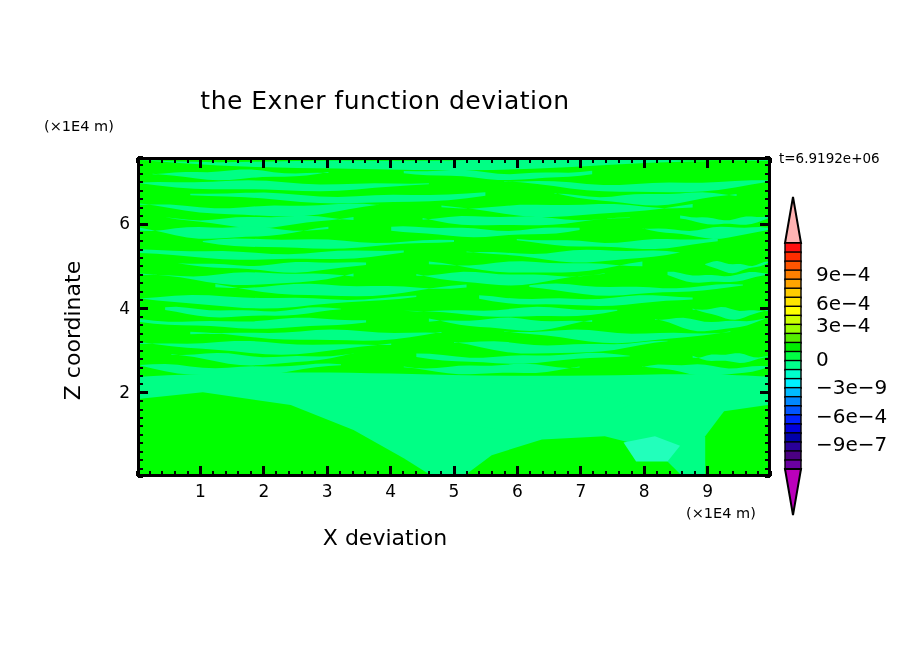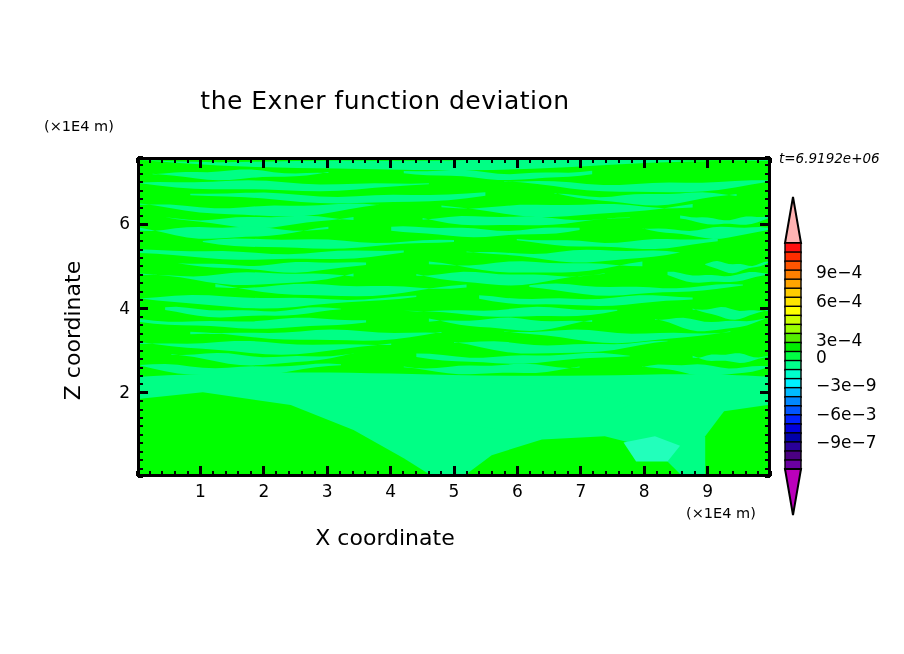--- a/index.html
+++ b/index.html
@@ -15,21 +15,21 @@
   #plot-title{
     left:0;top:86px;width:770px;text-align:center;
     font-size:25px;letter-spacing:0.5px;white-space:nowrap;
   }
 
   
   #y-unit-label{left:44px;top:118px;font-size:14.5px;white-space:nowrap;}
   #x-unit-label{left:686px;top:505px;font-size:14.5px;white-space:nowrap;}
 
   
-  #timestamp{left:779px;top:150px;font-size:13.5px;white-space:nowrap;font-style:italic;}
+  #timestamp{left:779px;top:150px;font-size:13.5px;white-space:nowrap;}
 
   
   #x-axis-title{
     left:0;top:525px;width:770px;text-align:center;
     font-size:22px;white-space:nowrap;
   }
   #y-axis-title{
     left:-48px;top:318px;width:240px;text-align:center;
     font-size:22px;white-space:nowrap;
     transform:rotate(-90deg);transform-origin:center center;
@@ -56,35 +56,35 @@
   }
   .ytick-label{
     position:absolute;font-size:17px;text-align:right;
     width:30px;margin-top:-11px;left:100px;
   }
 
   
   #colorbar-wrap{left:775px;top:195px;width:36px;height:322px;}
   #colorbar-wrap svg{display:block;}
   .cb-label{
-    position:absolute;left:816px;font-size:17px;white-space:nowrap;
+    position:absolute;left:816px;font-size:20px;white-space:nowrap;
     margin-top:-9px;
   }
 </style>
 </head>
 <body>
 
 <div class="abs" id="plot-title">the Exner function deviation</div>
 
 <div class="abs" id="y-unit-label">(×1E4 m)</div>
 <div class="abs" id="x-unit-label">(×1E4 m)</div>
 
 <div class="abs" id="timestamp">t=6.9192e+06</div>
 
-<div class="abs" id="x-axis-title">X coordinate</div>
+<div class="abs" id="x-axis-title">X deviation</div>
 <div class="abs" id="y-axis-title">Z coordinate</div>
 
 <div class="abs" id="plot-frame">
   <svg id="field-svg" viewBox="0 0 1000 1000" preserveAspectRatio="none">
       <rect x="0" y="0" width="1000" height="1000" fill="#00ff00"></rect>
       <path d="M0.0,0.0 L62.5,4.8 L125.0,6.9 L187.5,5.7 L250.0,3.2 L312.5,1.7 L375.0,2.1 L437.5,2.6 L500.0,1.3 L562.5,-2.5 L625.0,-6.7 L687.5,-8.5 L750.0,-6.5 L812.5,-2.1 L875.0,1.7 L937.5,3.0 L1000.0,2.3 L1000.0,-0.7 L937.5,2.0 L875.0,4.7 L812.5,8.9 L750.0,14.9 L687.5,21.9 L625.0,28.1 L562.5,31.9 L500.0,32.8 L437.5,31.5 L375.0,29.4 L312.5,27.4 L250.0,25.5 L187.5,22.6 L125.0,17.5 L62.5,9.7 L0.0,0.0 Z" fill="#00ff85"></path>
       <path d="M20.0,45.7 L37.5,43.2 L55.0,39.9 L72.5,38.2 L90.0,38.4 L107.5,38.7 L125.0,37.0 L142.5,33.5 L160.0,30.3 L177.5,30.2 L195.0,33.7 L212.5,38.7 L230.0,42.1 L247.5,42.6 L265.0,41.3 L282.5,40.5 L300.0,41.4 L300.0,38.6 L282.5,44.2 L265.0,49.1 L247.5,52.0 L230.0,53.1 L212.5,53.3 L195.0,54.3 L177.5,56.8 L160.0,60.4 L142.5,63.6 L125.0,64.7 L107.5,63.0 L90.0,59.1 L72.5,54.4 L55.0,50.2 L37.5,46.8 L20.0,43.4 Z" fill="#00ff85"></path>
       <path d="M420.0,35.2 L438.8,35.9 L457.5,36.1 L476.2,34.4 L495.0,32.0 L513.7,31.4 L532.5,34.1 L551.3,39.2 L570.0,43.7 L588.8,45.0 L607.5,43.3 L626.3,40.7 L645.0,39.5 L663.8,40.0 L682.5,40.4 L701.2,38.5 L720.0,34.5 L720.0,45.1 L701.2,50.2 L682.5,53.0 L663.8,54.7 L645.0,56.7 L626.3,59.4 L607.5,62.3 L588.8,63.9 L570.0,63.3 L551.3,60.2 L532.5,56.0 L513.7,52.1 L495.0,49.8 L476.2,49.0 L457.5,48.3 L438.8,46.3 L420.0,42.2 Z" fill="#00ff85"></path>
       <path d="M0.0,71.8 L28.8,70.3 L57.5,70.7 L86.3,70.9 L115.0,69.3 L143.8,66.4 L172.5,64.6 L201.3,66.0 L230.0,70.6 L258.8,75.6 L287.5,78.2 L316.3,77.6 L345.0,75.4 L373.8,74.2 L402.5,74.7 L431.3,75.5 L460.0,74.4 L460.0,77.4 L431.3,80.6 L402.5,84.1 L373.8,88.7 L345.0,93.7 L316.3,97.7 L287.5,99.4 L258.8,98.6 L230.0,96.3 L201.3,93.9 L172.5,92.8 L143.8,92.8 L115.0,92.9 L86.3,91.3 L57.5,87.3 L28.8,81.2 L0.0,74.4 Z" fill="#00ff85"></path>
       <path d="M580.0,69.5 L606.3,68.3 L632.5,66.8 L658.8,67.4 L685.0,71.1 L711.2,76.2 L737.5,79.6 L763.7,79.4 L790.0,76.4 L816.2,73.2 L842.5,71.9 L868.7,72.3 L895.0,72.3 L921.3,70.3 L947.5,66.7 L973.8,64.1 L1000.0,64.8 L1000.0,69.3 L973.8,78.3 L947.5,87.7 L921.3,95.6 L895.0,100.7 L868.7,102.6 L842.5,102.5 L816.2,101.7 L790.0,101.3 L763.7,101.0 L737.5,99.7 L711.2,96.3 L685.0,90.4 L658.8,83.2 L632.5,76.2 L606.3,71.1 L580.0,68.0 Z" fill="#00ff85"></path>
@@ -359,18 +359,18 @@
       <rect x="10" y="237.83999999999997" width="16" height="9.639999999999999" fill="#0000aa" stroke="#000" stroke-width="1.4"></rect>
       <rect x="10" y="246.88" width="16" height="9.639999999999999" fill="#2a0099" stroke="#000" stroke-width="1.4"></rect>
       <rect x="10" y="255.92" width="16" height="9.639999999999999" fill="#4b0082" stroke="#000" stroke-width="1.4"></rect>
       <rect x="10" y="264.96" width="16" height="9.639999999999999" fill="#6a00a0" stroke="#000" stroke-width="1.4"></rect>
       <polygon points="18,320 26,274 10,274" fill="#bb00bb" stroke="#000" stroke-width="2"></polygon>
     </svg>
 </div>
 <div class="abs" id="colorbar-label-layer">
     <div class="cb-label" style="top: 271.25px;">9e−4</div>
     <div class="cb-label" style="top: 299.5px;">6e−4</div>
-    <div class="cb-label" style="top: 339px;">3e−4</div>
+    <div class="cb-label" style="top: 322px;">3e−4</div>
     <div class="cb-label" style="top: 356px;">0</div>
     <div class="cb-label" style="top: 384.25px;">−3e−9</div>
-    <div class="cb-label" style="top: 412.5px;">−6e−3</div>
+    <div class="cb-label" style="top: 412.5px;">−6e−4</div>
     <div class="cb-label" style="top: 440.75px;">−9e−7</div>
   </div>
 
 </body></html>

